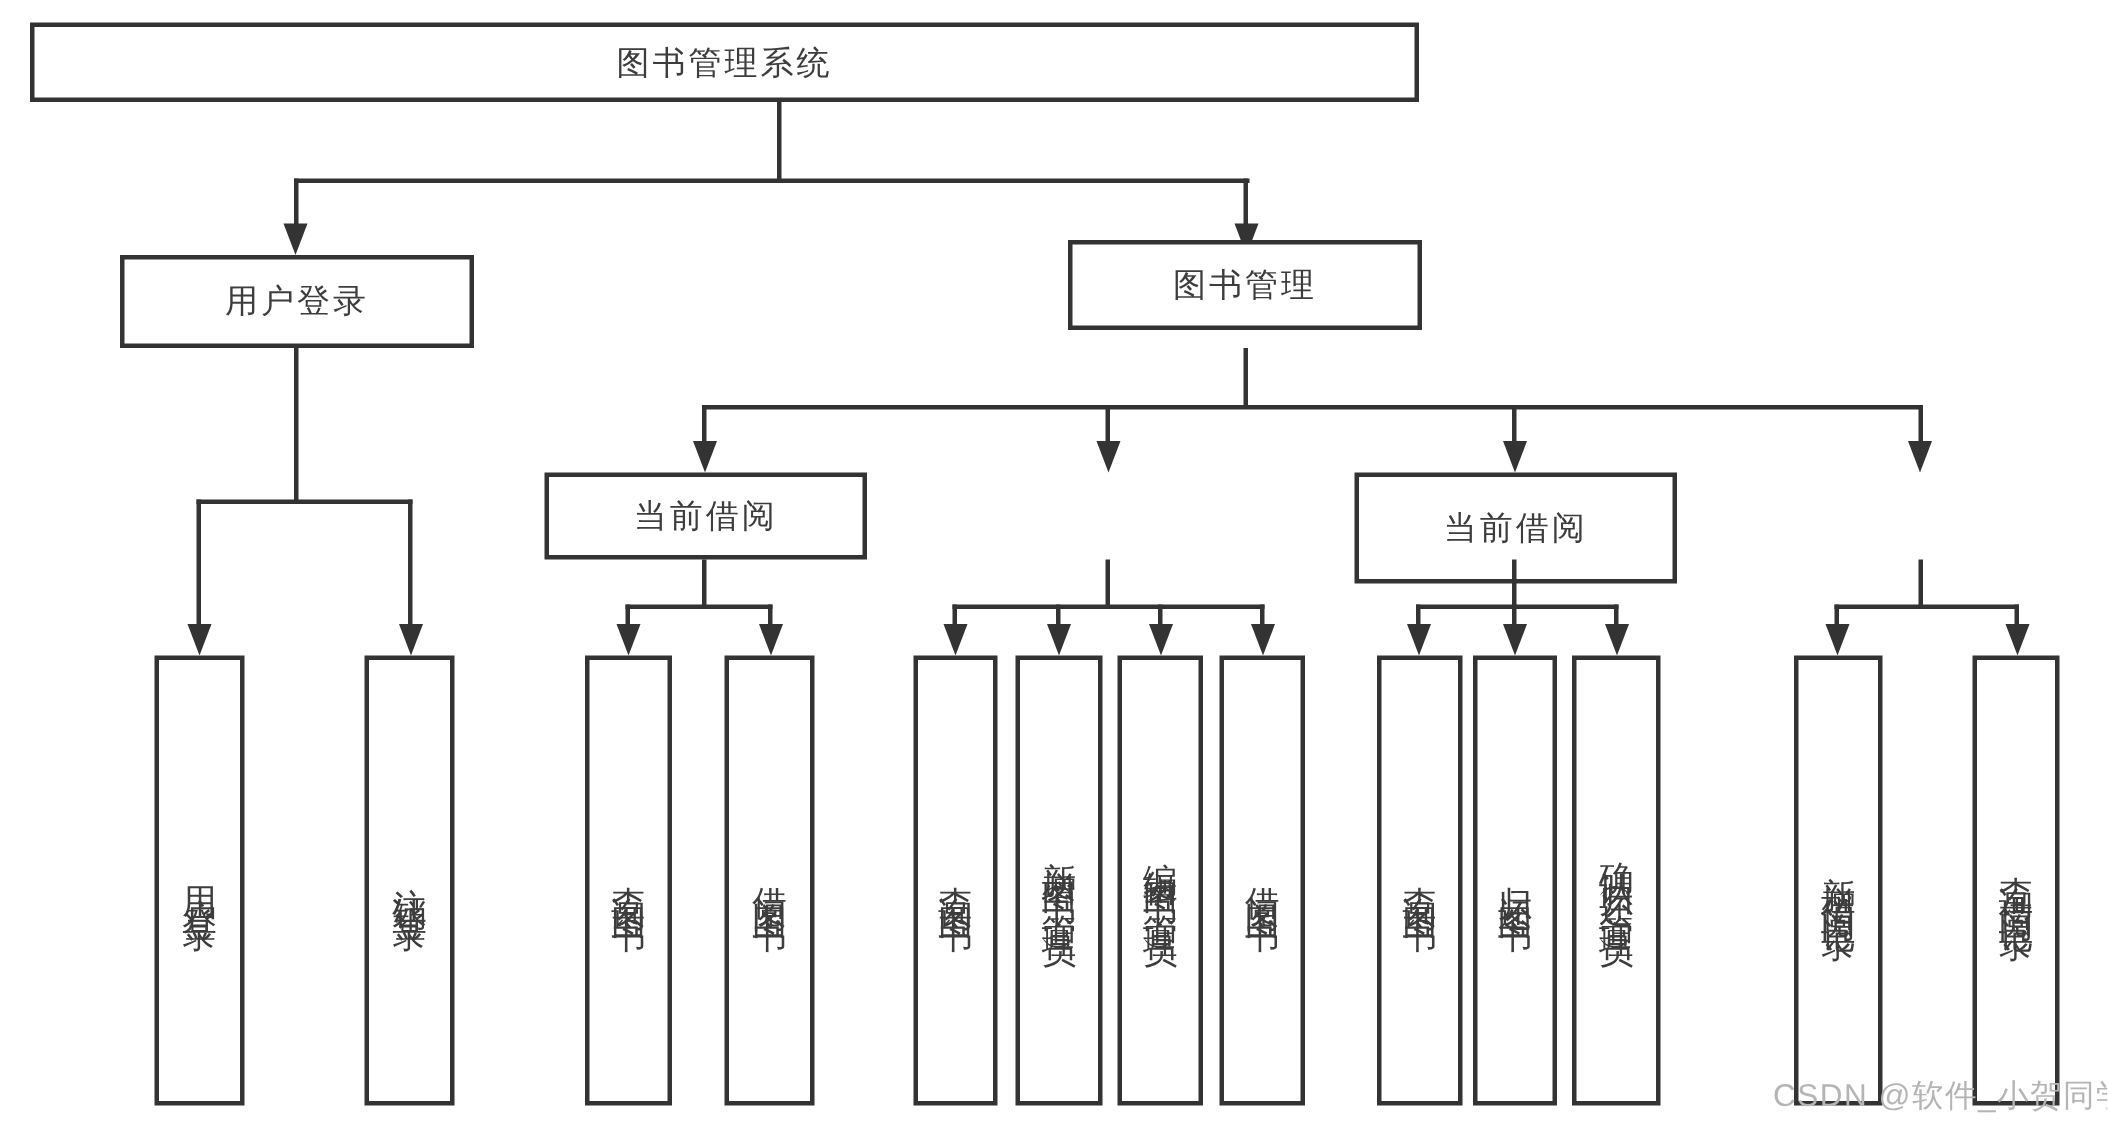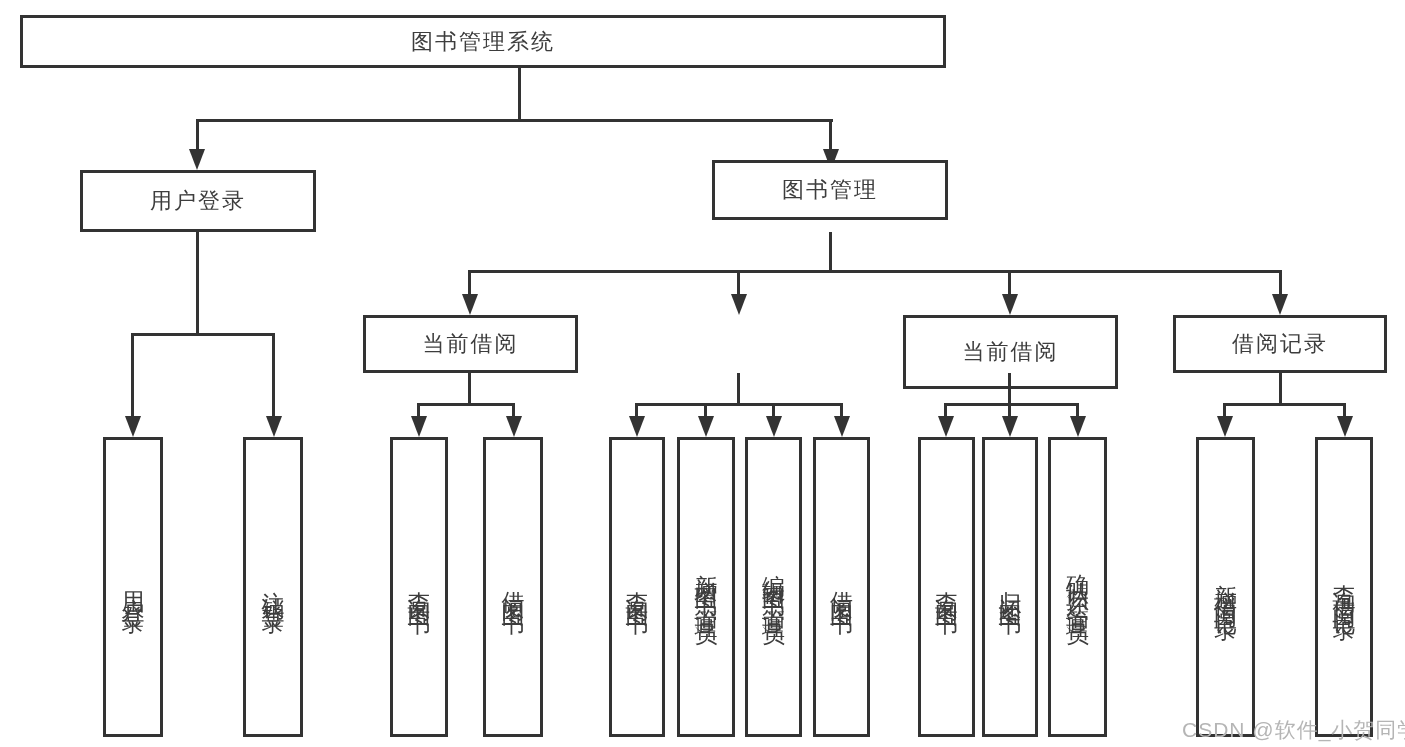--- a/index.html
+++ b/index.html
@@ -98,21 +98,20 @@
   <div class="arrow" style="left:462px;top:294px"></div>
   <div class="vline" style="left:737px;top:270px;height:25px"></div>
   <div class="arrow" style="left:731px;top:294px"></div>
   <div class="vline" style="left:1008px;top:270px;height:25px"></div>
   <div class="arrow" style="left:1002px;top:294px"></div>
   <div class="vline" style="left:1279px;top:270px;height:25px"></div>
   <div class="arrow" style="left:1272px;top:294px"></div>
 
   <div class="node" style="left:363px;top:315px;width:215px;height:58px">当前借阅</div>
   <div class="node" style="left:903px;top:315px;width:215px;height:74px">当前借阅</div>
-  <div class="node" style="left:1173px;top:315px;width:214px;height:58px">借阅记录</div>
 
   <div class="vline" style="left:468px;top:373px;height:32px"></div>
   <div class="hline" style="left:417px;top:403px;width:98px"></div>
   <div class="vline" style="left:417px;top:403px;height:14px"></div>
   <div class="arrow" style="left:411px;top:416px"></div>
   <div class="vline" style="left:512px;top:403px;height:14px"></div>
   <div class="arrow" style="left:506px;top:416px"></div>
 
   <div class="node v" style="left:390px;top:437px;width:58px;height:300px">查询图书</div>
   <div class="node v" style="left:483px;top:437px;width:60px;height:300px">借阅图书</div>

